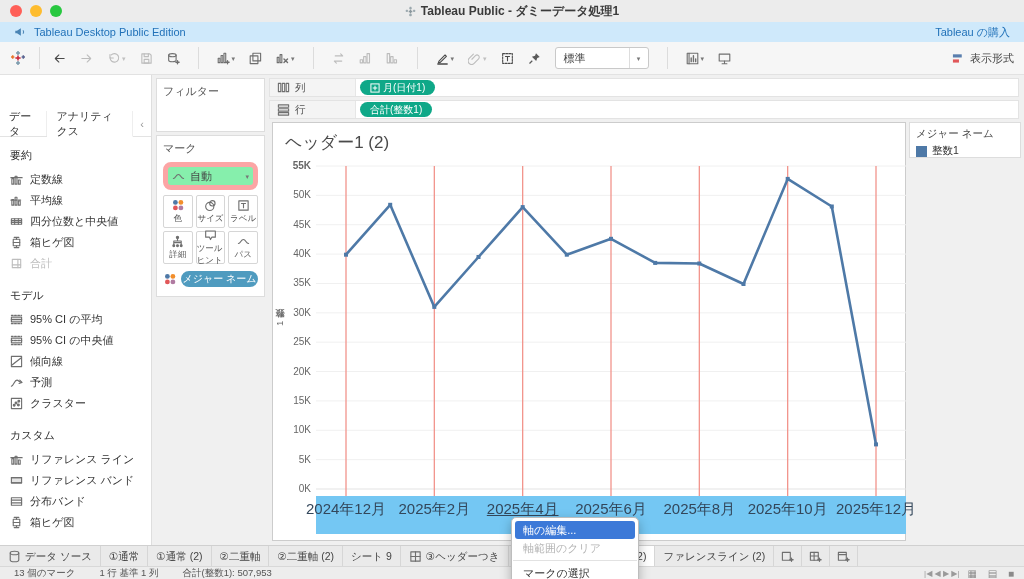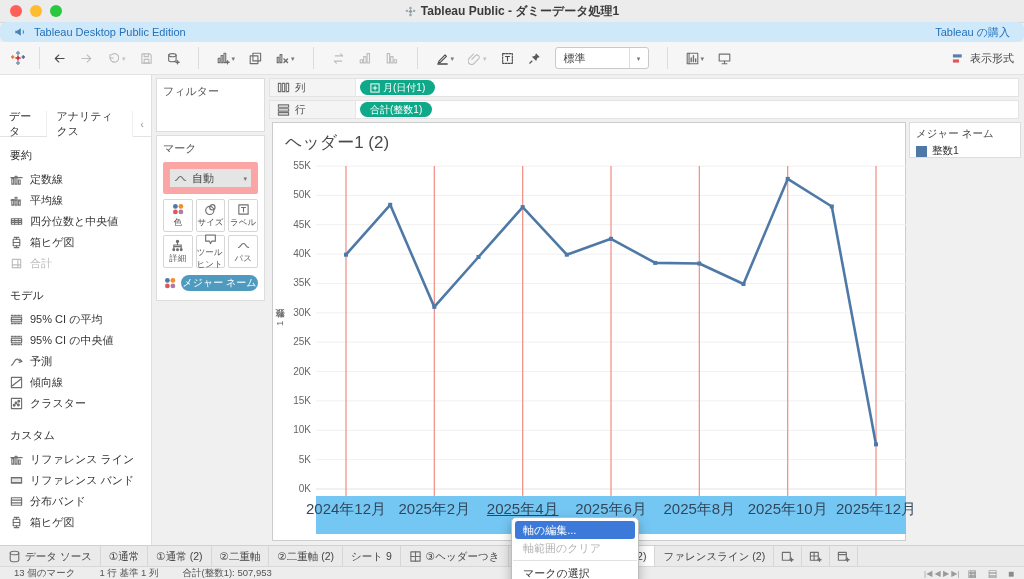--- a/index.html
+++ b/index.html
@@ -10,21 +10,21 @@
   
   .titlebar{position:absolute;left:0;top:0;width:1024px;height:22px;background:#ececec;
             border-bottom:1px solid #d5d5d5;display:flex;align-items:center;}
   .lights{display:flex;gap:8px;margin-left:10px;}
   .light{width:12px;height:12px;border-radius:50%;}
   .l-red{background:#ff5f57}.l-yel{background:#febc2e}.l-grn{background:#28c840}
   .win-title{position:absolute;left:0;right:0;text-align:center;font-size:12px;font-weight:bold;color:#3a3a3a;
              display:flex;justify-content:center;align-items:center;gap:5px;pointer-events:none;}
   
   .banner{position:absolute;left:0;top:22px;width:1024px;height:20px;background:#cfe9fb;
-          display:flex;align-items:center;padding:0 14px;box-sizing:border-box;color:#2272b9;border-radius:6px;}
+          display:flex;align-items:center;padding:0 14px;box-sizing:border-box;color:#2272b9;}
   .banner .left{display:flex;align-items:center;gap:8px;}
   .banner .right{margin-left:auto;}
   
   .toolbar{position:absolute;left:0;top:42px;width:1024px;height:33px;background:#f6f6f6;
            border-bottom:1px solid #e2e2e2;display:flex;align-items:center;padding:0 10px;box-sizing:border-box;gap:9px;}
   .tb-btn{display:flex;align-items:center;gap:2px;}
   .tb-btn.disabled{opacity:.42;}
   .tb-sep{width:1px;height:22px;background:#dcdcdc;margin:0 4px;}
   .caret{font-size:7px;color:#777;line-height:1;}
   .fitbox{width:92px;height:20px;background:#fff;border:1px solid #c9c9c9;border-radius:3px;
@@ -43,21 +43,21 @@
   .side-sec-title{padding:2px 10px 6px 10px;color:#2a2a2a;}
   .side-item{display:flex;align-items:center;gap:7px;padding:3px 10px;color:#333;}
   .side-item.disabled{color:#bdbdbd;}
   .side-item.disabled svg{opacity:.45;}
   
   .cards{position:absolute;left:153px;top:75px;width:115px;height:470px;background:#f0f0f0;}
   .card{background:#fff;border:1px solid #ddd;margin:3px;padding:5px 6px;box-sizing:border-box;}
   .card-title{color:#555;}
   #card-pages{height:37px;}
   #card-filters{height:54px;}
-  .marks-dd{margin-top:6px;height:18px;border:7px solid #fca5a5;border-radius:2px;background:#e5e5e5;
+  .marks-dd{margin-top:6px;height:18px;border:5px solid #fca5a5;border-radius:8px;background:#86efac;
             display:flex;align-items:center;gap:5px;padding:0 4px;color:#444;}
   .marks-dd .dd-caret{margin-left:auto;}
   .marks-grid{display:grid;grid-template-columns:repeat(3,1fr);gap:3px;margin-top:5px;}
   .mark-btn{border:1px solid #d6d6d6;border-radius:2px;background:#fff;height:31px;display:flex;
             flex-direction:column;align-items:center;justify-content:center;gap:1px;font-size:8.5px;color:#555;}
   .pill-row{display:flex;align-items:center;gap:4px;margin:7px 0 4px 0;}
   .pill-blue{flex:1;height:16px;border-radius:8px;background:#4f9bbf;color:#fff;font-size:10px;
              display:flex;align-items:center;justify-content:center;}
   
   .shelf{position:absolute;left:269px;width:750px;height:19px;background:#fff;border:1px solid #e3e3e3;
@@ -367,34 +367,34 @@
                 <rect x="1.5" y="4.5" width="11" height="5"></rect>
                 <path d="M1.5 7h11" stroke-dasharray="2 1.4" stroke-width="1.4"></path>
                 <path d="M1.5 2.5h11M1.5 11.5h11" stroke-dasharray="2 1.4"></path>
               </svg>
             </span>
             <span>95% CI の中央値</span>
           </div>
           <div class="side-item">
             <span>
               <svg viewBox="0 0 14 14" width="13" height="13" fill="none" stroke="#6f6f6f" stroke-width="1.2" stroke-linecap="round" stroke-linejoin="round">
+                <rect x="1.5" y="1.5" width="11" height="11"></rect>
+                <path d="M2.5 10.5 11.5 3.5" stroke-width="1.4"></path>
+              </svg>
+            </span>
+            <span>傾向線</span>
+          </div>
+          <div class="side-item">
+            <span>
+              <svg viewBox="0 0 14 14" width="13" height="13" fill="none" stroke="#6f6f6f" stroke-width="1.2" stroke-linecap="round" stroke-linejoin="round">
                 <path d="M1.5 11c3-1 3-6.5 6-6.5 2 0 2.5 2.5 5 2.5"></path>
                 <path d="M10.5 4.5 12.9 7l-3.2 1"></path>
               </svg>
             </span>
             <span>予測</span>
-          </div>
-          <div class="side-item">
-            <span>
-              <svg viewBox="0 0 14 14" width="13" height="13" fill="none" stroke="#6f6f6f" stroke-width="1.2" stroke-linecap="round" stroke-linejoin="round">
-                <rect x="1.5" y="1.5" width="11" height="11"></rect>
-                <path d="M2.5 10.5 11.5 3.5" stroke-width="1.4"></path>
-              </svg>
-            </span>
-            <span>傾向線</span>
           </div>
           <div class="side-item">
             <span>
               <svg viewBox="0 0 14 14" width="13" height="13" fill="none" stroke="#6f6f6f" stroke-width="1.2" stroke-linecap="round" stroke-linejoin="round">
                 <rect x="1.5" y="1.5" width="11" height="11"></rect>
                 <circle cx="4.5" cy="9" r="1" fill="#6f6f6f"></circle>
                 <circle cx="6.5" cy="6.5" r="1" fill="#6f6f6f"></circle>
                 <circle cx="9.5" cy="4.5" r="1" fill="#6f6f6f"></circle>
                 <circle cx="9" cy="8.5" r="1" fill="#6f6f6f"></circle>
               </svg>
@@ -580,21 +580,21 @@
         <span class="ytick" style="top: 330.637px;">5K</span>
         <span class="ytick" style="top: 301.273px;">10K</span>
         <span class="ytick" style="top: 271.909px;">15K</span>
         <span class="ytick" style="top: 242.546px;">20K</span>
         <span class="ytick" style="top: 213.183px;">25K</span>
         <span class="ytick" style="top: 183.819px;">30K</span>
         <span class="ytick" style="top: 154.456px;">35K</span>
         <span class="ytick" style="top: 125.092px;">40K</span>
         <span class="ytick" style="top: 95.7285px;">45K</span>
         <span class="ytick" style="top: 66.365px;">50K</span>
-        <span class="ytick" style="top: 37.0015px;">55K</span>
+        <span class="ytick" style="top: 37.0015px; font-weight: bold;">55K</span>
       </div>
     <svg id="plot" width="590" height="337">
         <line x1="0" x2="590" y1="330" y2="330" stroke="#e3e3e3" stroke-width="1"></line>
         <line x1="0" x2="590" y1="300.6365" y2="300.6365" stroke="#f0f0f0" stroke-width="1"></line>
         <line x1="0" x2="590" y1="271.273" y2="271.273" stroke="#f0f0f0" stroke-width="1"></line>
         <line x1="0" x2="590" y1="241.90949999999998" y2="241.90949999999998" stroke="#f0f0f0" stroke-width="1"></line>
         <line x1="0" x2="590" y1="212.546" y2="212.546" stroke="#f0f0f0" stroke-width="1"></line>
         <line x1="0" x2="590" y1="183.1825" y2="183.1825" stroke="#f0f0f0" stroke-width="1"></line>
         <line x1="0" x2="590" y1="153.819" y2="153.819" stroke="#f0f0f0" stroke-width="1"></line>
         <line x1="0" x2="590" y1="124.4555" y2="124.4555" stroke="#f0f0f0" stroke-width="1"></line>

